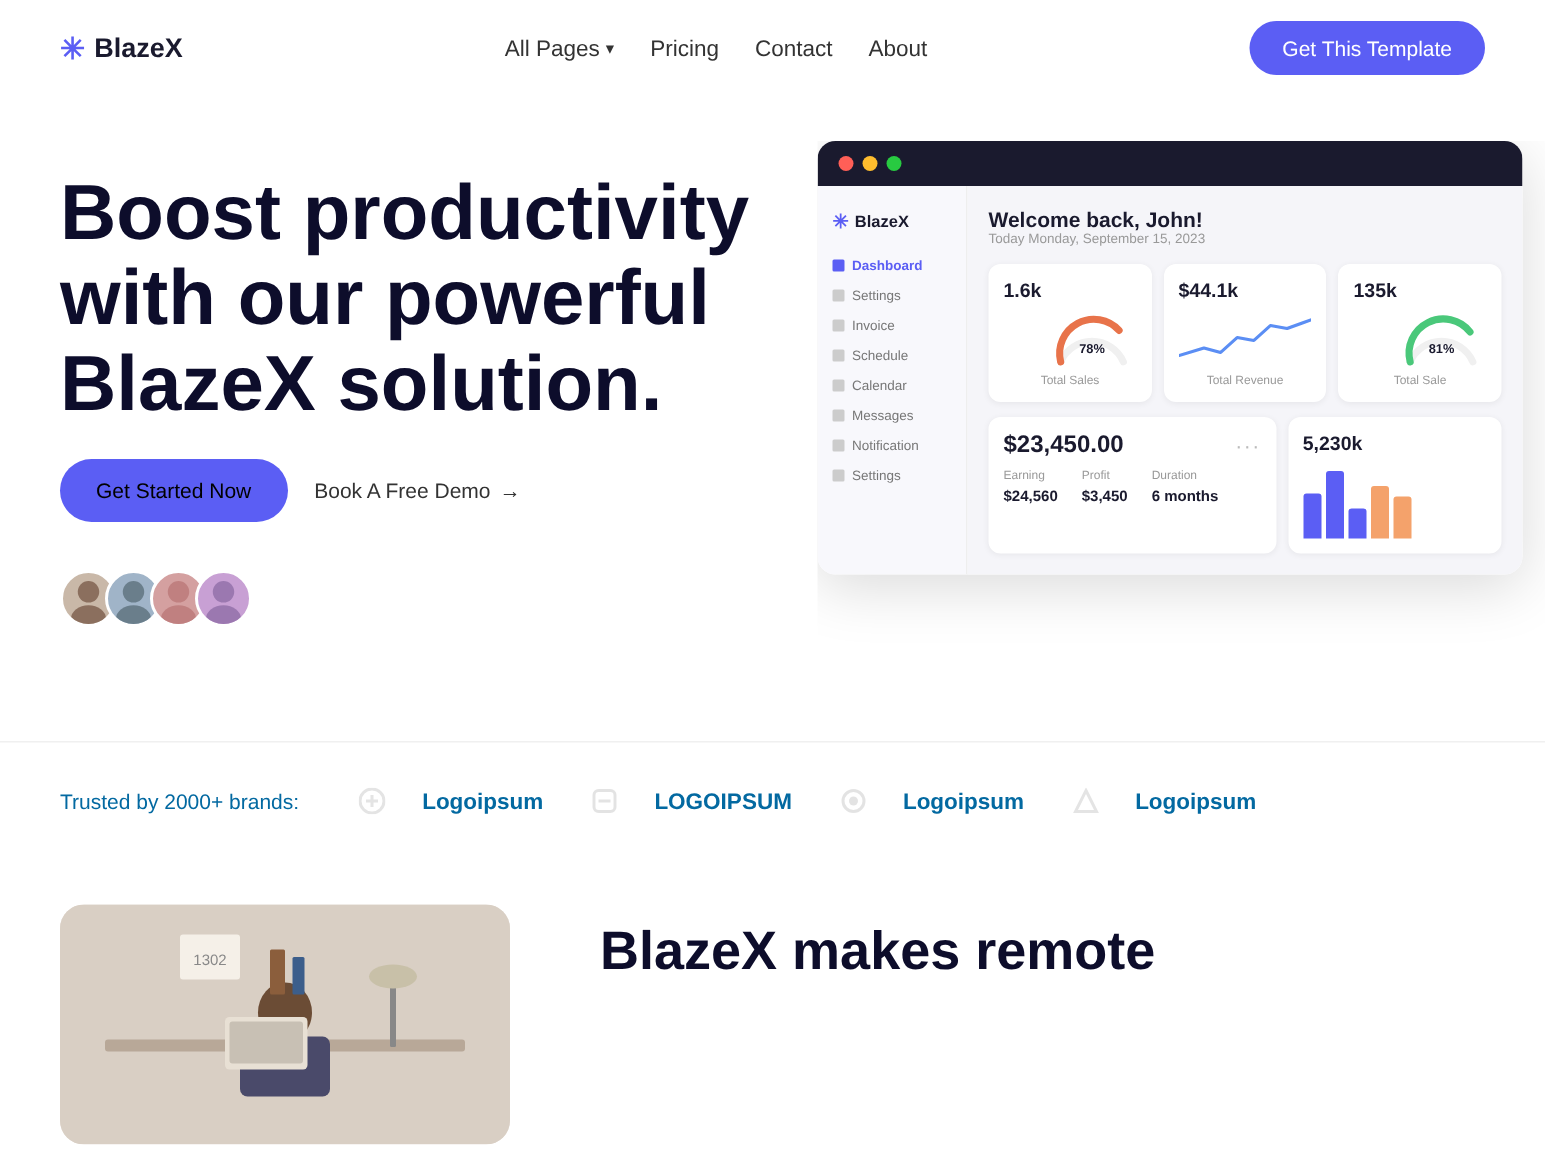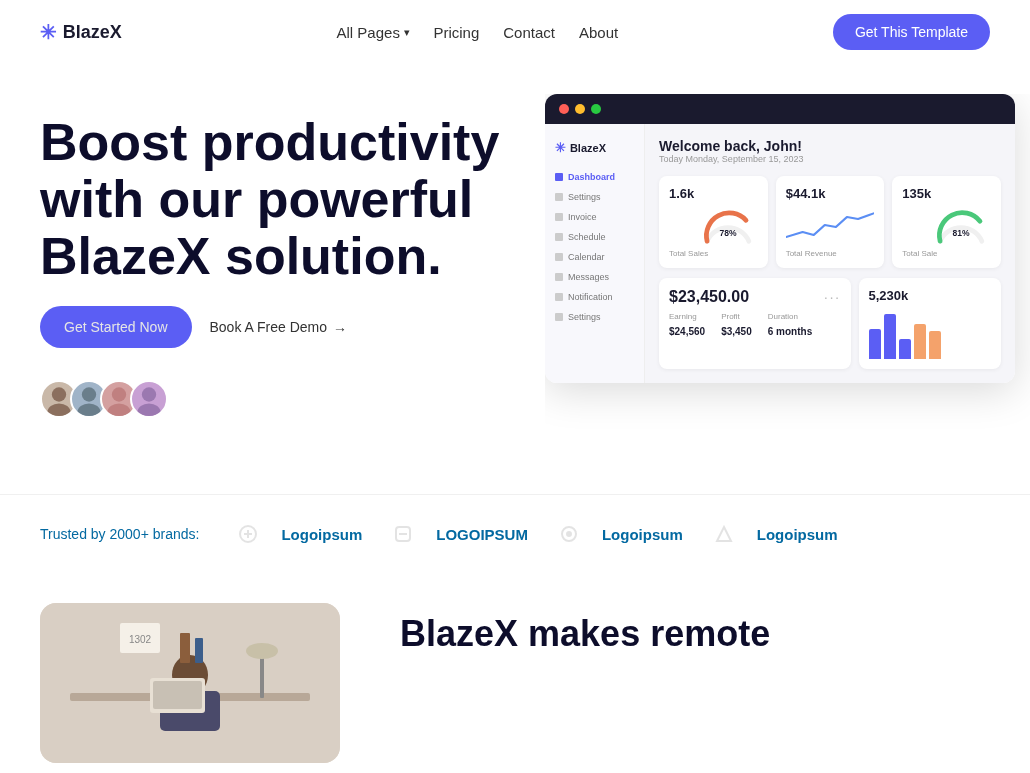--- a/index.html
+++ b/index.html
@@ -29,21 +29,21 @@
     
     .hero {
       display: flex; align-items: flex-start; padding: 40px 40px 30px 40px;
       position: relative; min-height: 430px;
     }
     .hero-left { flex: 0 0 520px; padding-top: 10px; }
     .hero-title { font-size: 52px; font-weight: 800; line-height: 1.1; color: #0d0d2b; margin-bottom: 20px; }
     .hero-sub { font-size: 15px; color: #555; line-height: 1.6; max-width: 380px; margin-bottom: 32px; }
     .hero-buttons { display: flex; align-items: center; gap: 18px; margin-bottom: 32px; }
     .btn-primary {
-      background: #5b5ef4; color: #e5e5e5; border: none; border-radius: 25px;
+      background: #5b5ef4; color: #000000; border: none; border-radius: 25px;
       padding: 13px 24px; font-size: 14px; font-weight: 500; cursor: pointer;
     }
     .btn-demo { background: none; border: none; color: #333; font-size: 14px; cursor: pointer; display: flex; align-items: center; gap: 6px; }
     .btn-demo::after { content: '→'; }
     .social-proof { display: flex; align-items: center; gap: 14px; }
     .avatars { display: flex; }
     .avatar {
       width: 38px; height: 38px; border-radius: 50%; border: 2px solid #fff;
       margin-left: -8px; background: #ccc; overflow: hidden; display: flex; align-items: center; justify-content: center;
     }
@@ -92,21 +92,21 @@
     .dash-cards { display: flex; gap: 8px; margin-bottom: 10px; }
     .dash-card {
       background: #fff; border-radius: 8px; padding: 10px; flex: 1;
       box-shadow: 0 1px 4px rgba(0,0,0,0.06);
     }
     .dash-card-value { font-size: 13px; font-weight: 700; color: #1a1a2e; margin-bottom: 6px; }
 
     
     .gauge-wrap { display: flex; justify-content: flex-end; margin-bottom: 4px; }
     .gauge-svg { width: 60px; height: 38px; }
-    .card-sub { font-size: 8px; color: #999; }
+    .card-sub { font-size: 8px; color: #999; text-align: center; }
 
     
     .line-chart-wrap { height: 38px; display: flex; align-items: flex-end; margin-bottom: 4px; }
 
     
     .dash-bottom { display: flex; gap: 8px; }
     .dash-earnings {
       background: #fff; border-radius: 8px; padding: 10px; flex: 1.4;
       box-shadow: 0 1px 4px rgba(0,0,0,0.06);
     }

